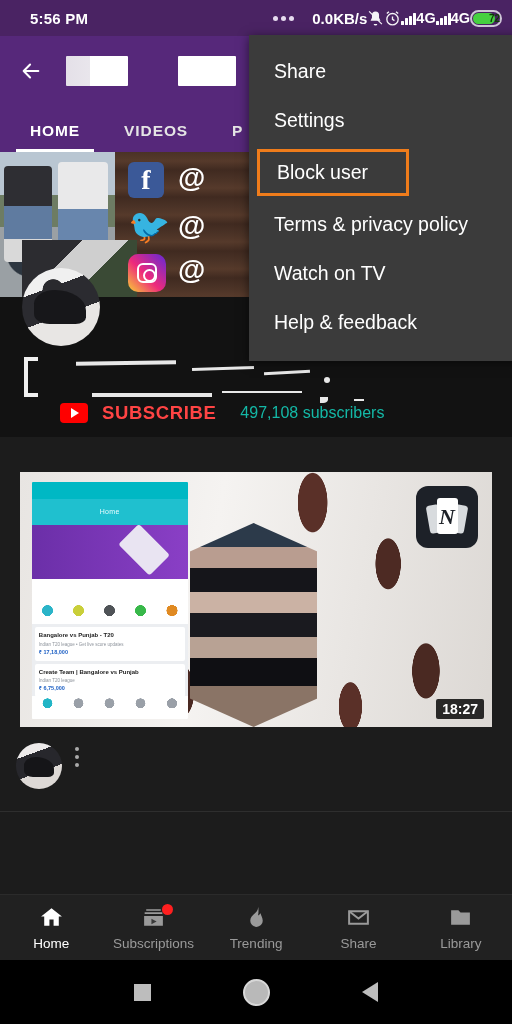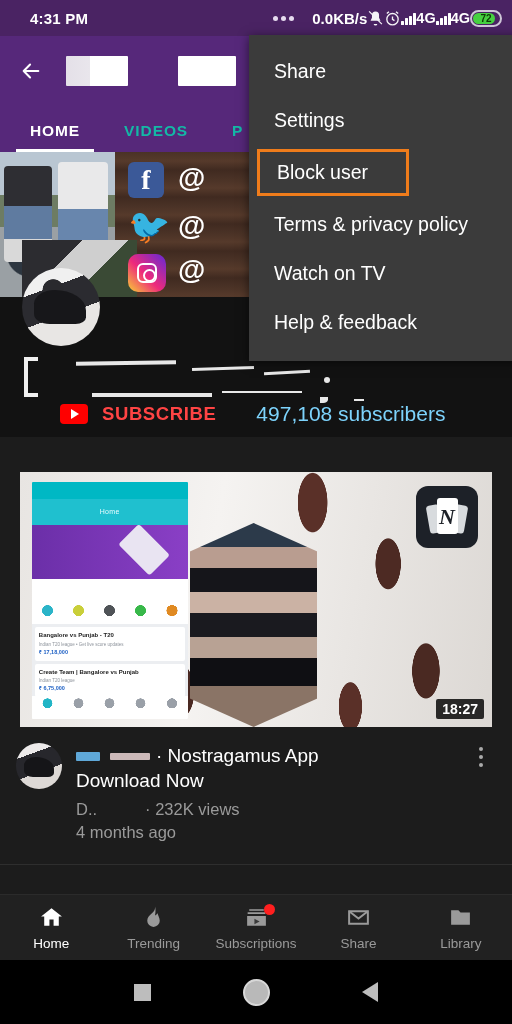--- a/index.html
+++ b/index.html
@@ -18,41 +18,41 @@
   .sb-right{ margin-left:auto; display:flex; align-items:center; font-size:14.5px; font-weight:bold; }
   .sb-dots{ display:flex; gap:3px; margin-right:18px; }
   .sb-dots i{ width:5px;height:5px;border-radius:50%;background:#e6dbef;display:block; }
   .sb-speed{ font-size:15px; }
   .bars{ display:flex; align-items:flex-end; gap:1px; height:13px; }
   .bars b{ display:block; width:3px; background:#fff; border-radius:.5px; }
   .bars b:nth-child(1){height:4px}.bars b:nth-child(2){height:6.5px}
   .bars b:nth-child(3){height:9px}.bars b:nth-child(4){height:12px}
   .battery{
     width:32px;height:17px;border:2px solid #cfc6d8;border-radius:9px;
-    position:relative;display:flex;align-items:center;justify-content:center;
+    position:relative;display:flex;align-items:center;justify-content:flex-end;
   }
   .battery .fill{ position:absolute;left:1px;top:1px;bottom:1px;width:22px;background:#46d141;border-radius:7px; }
   .battery span{ position:relative;z-index:2;font-size:10px;color:#0d3b06;font-weight:bold; }
   .ic{ opacity:.95; }
 
   
   .chan-header{
     position:absolute; left:0; top:36px; width:512px; height:116px;
     background:#56287a; z-index:12;
   }
   .chan-top{ height:70px; display:flex; align-items:center; padding:0 14px; gap:18px; }
   .back-arrow{ width:34px;height:34px;display:flex;align-items:center;justify-content:center;cursor:pointer; }
   .redact{ background:#f2f2f2; border-radius:1px; }
   .redact.r1{ width:62px;height:30px; background:linear-gradient(90deg,#e4e0e8 0%,#e9e6ec 38%,#ffffff 38%,#ffffff 100%); }
   .redact.r2{ width:58px;height:30px;background:#fff; margin-left:32px; }
   .redact.r3{ width:16px;height:30px;background:#fff; margin-left:30px; }
 
   .tabs{ display:flex; height:46px; align-items:flex-end; padding-left:8px; }
   .tab{
-    color:#14b8a6; font-size:15.5px; font-weight:bold; letter-spacing:.9px;
+    color:#e5e5e5; font-size:15.5px; font-weight:bold; letter-spacing:.9px;
     padding:0 22px 12px 22px; position:relative; cursor:pointer; white-space:nowrap;
   }
   .tab.active{ color:#fff; }
   .tab.active:after{
     content:""; position:absolute; left:8px; right:8px; bottom:0; height:3px; background:#fff;
   }
 
   
   .banner{
     position:absolute; left:0; top:152px; width:512px; height:145px; overflow:hidden;
@@ -128,21 +128,21 @@
   .cn6{ left:300px; top:20px; width:6px; height:6px; border-radius:50%; }
   .cn7{ left:296px; top:40px; width:8px; height:6px; border-radius:0 0 60% 0; }
   .cn8{ left:330px; top:42px; width:10px; height:2px; }
   .bracket{ position:absolute; left:24px; top:60px; width:14px; height:40px;
     border-left:4px solid #f0f0f0; border-top:4px solid #f0f0f0; border-bottom:4px solid #f0f0f0; }
 
   .sub-row{ position:absolute; left:20px; top:105px; display:flex; align-items:center; gap:14px;padding-left:40px; }
   .yt-badge{ width:28px;height:20px;background:#ff0000;border-radius:4px;display:flex;align-items:center;justify-content:center; }
   .yt-badge i{ width:0;height:0;border-left:8px solid #fff;border-top:5px solid transparent;border-bottom:5px solid transparent;margin-left:2px; }
   .sub-label{ color:#ff4444; font-size:18.5px; font-weight:bold; letter-spacing:.6px; }
-  .sub-count{ color:#7dd3fc; font-size:21px; margin-left:26px; }
+  .sub-count{ color:#14b8a6; font-size:16px; margin-left:10px; }
 
   
   .feed{ position:absolute; left:0; top:437px; width:512px; bottom:130px; background:#1c1c1c; }
   .thumb-wrap{ position:relative; margin:35px 20px 0 20px; height:255px; background:#000; overflow:hidden; }
   .thumb-curtain{
     position:absolute; inset:0;
     background:
       radial-gradient(ellipse 26px 52px at 14% 16%, #5a3028 0 52%, transparent 54%),
       radial-gradient(ellipse 24px 48px at 30% 42%, #4d2a23 0 52%, transparent 54%),
       radial-gradient(ellipse 28px 55px at 12% 68%, #5a3028 0 52%, transparent 54%),
@@ -254,21 +254,21 @@
   .an-sq{ width:17px;height:17px;background:#bdbdbd; cursor:pointer; }
   .an-ci{ width:27px;height:27px;border-radius:50%;border:2.5px solid #d8d8d8;background:#b9b9b9; cursor:pointer; }
   .an-tr{ width:0;height:0;border-right:16px solid #bdbdbd;border-top:10px solid transparent;border-bottom:10px solid transparent; cursor:pointer; }
 </style>
 </head>
 <body>
 
 <div id="app">
 
   <div class="statusbar">
-    <div class="sb-time">4:31 PM</div>
+    <div class="sb-time">5:56 PM</div>
     <div class="sb-right">
       <div class="sb-dots">
           <i></i>
           <i></i>
           <i></i>
         </div>
       <div class="sb-speed">0.0KB/s</div>
       <svg class="ic" width="17" height="17" viewBox="0 0 24 24">
           <path fill="#fff" d="M12 2a5 5 0 0 0-5 5v4l-2 4h14l-2-4V7a5 5 0 0 0-5-5zm0 20a2.6 2.6 0 0 0 2.6-2.3H9.4A2.6 2.6 0 0 0 12 22z"></path>
           <path stroke="#fff" stroke-width="1.8" d="M3 2l18 18"></path>
@@ -404,30 +404,20 @@
             <b class="c"></b>
           <span>N</span>
         </div>
       </div>
 
       <div class="duration">18:27</div>
     </div>
 
     <div class="vmeta">
       <div class="vavatar"></div>
-      <div class="vtext">
-        <div class="vtitle">
-          <span class="red"></span><span class="red2"></span><span>· Nostragamus App</span>
-          <div>Download Now</div>
-        </div>
-        <div class="vsub">
-          <span>D..</span><span class="gap"></span><span>· 232K views</span>
-        </div>
-        <div class="vdate">4 months ago</div>
-      </div>
       <div class="vmore">
           <i></i>
           <i></i>
           <i></i>
         </div>
     </div>
     <div class="divider"></div>
   </div>
 
   <div class="menu">
@@ -441,31 +431,31 @@
 
   <div class="bottomnav">
     <div class="bn active">
       <svg width="25" height="25" viewBox="0 0 24 24">
           <path fill="#fff" d="M12 3L2 11h3v9h5v-6h4v6h5v-9h3z"></path>
         </svg>
       <span>Home</span>
     </div>
     <div class="bn">
       <svg width="25" height="25" viewBox="0 0 24 24">
-          <path fill="#9a9a9a" d="M13.5 1.5S14 5 11 7.5 6 12 6 15a6 6 0 0 0 12 0c0-3-2-5-2-7 0 0-1.5 2-2.5 2 0 0 1-5-0-8.5z"></path>
-        </svg>
-      <span>Trending</span>
+          <path fill="#9a9a9a" d="M5 4h14v1.6H5zM3.5 7h17v1.6h-17zM3 10.5h18V20H3z"></path>
+          <path fill="#3a3a3a" d="M10 13.2l5 2.6-5 2.6z"></path>
+        </svg>
+      <div class="badge-dot"></div>
+      <span>Subscriptions</span>
     </div>
     <div class="bn">
       <svg width="25" height="25" viewBox="0 0 24 24">
-          <path fill="#9a9a9a" d="M5 4h14v1.6H5zM3.5 7h17v1.6h-17zM3 10.5h18V20H3z"></path>
-          <path fill="#3a3a3a" d="M10 13.2l5 2.6-5 2.6z"></path>
-        </svg>
-      <div class="badge-dot"></div>
-      <span>Subscriptions</span>
+          <path fill="#9a9a9a" d="M13.5 1.5S14 5 11 7.5 6 12 6 15a6 6 0 0 0 12 0c0-3-2-5-2-7 0 0-1.5 2-2.5 2 0 0 1-5-0-8.5z"></path>
+        </svg>
+      <span>Trending</span>
     </div>
     <div class="bn">
       <svg width="25" height="25" viewBox="0 0 24 24">
           <path fill="none" stroke="#9a9a9a" stroke-width="1.9" d="M3 6h18v12H3z"></path>
           <path fill="none" stroke="#9a9a9a" stroke-width="1.9" d="M3 6l9 7 9-7"></path>
         </svg>
       <span>Share</span>
     </div>
     <div class="bn">
       <svg width="25" height="25" viewBox="0 0 24 24">

